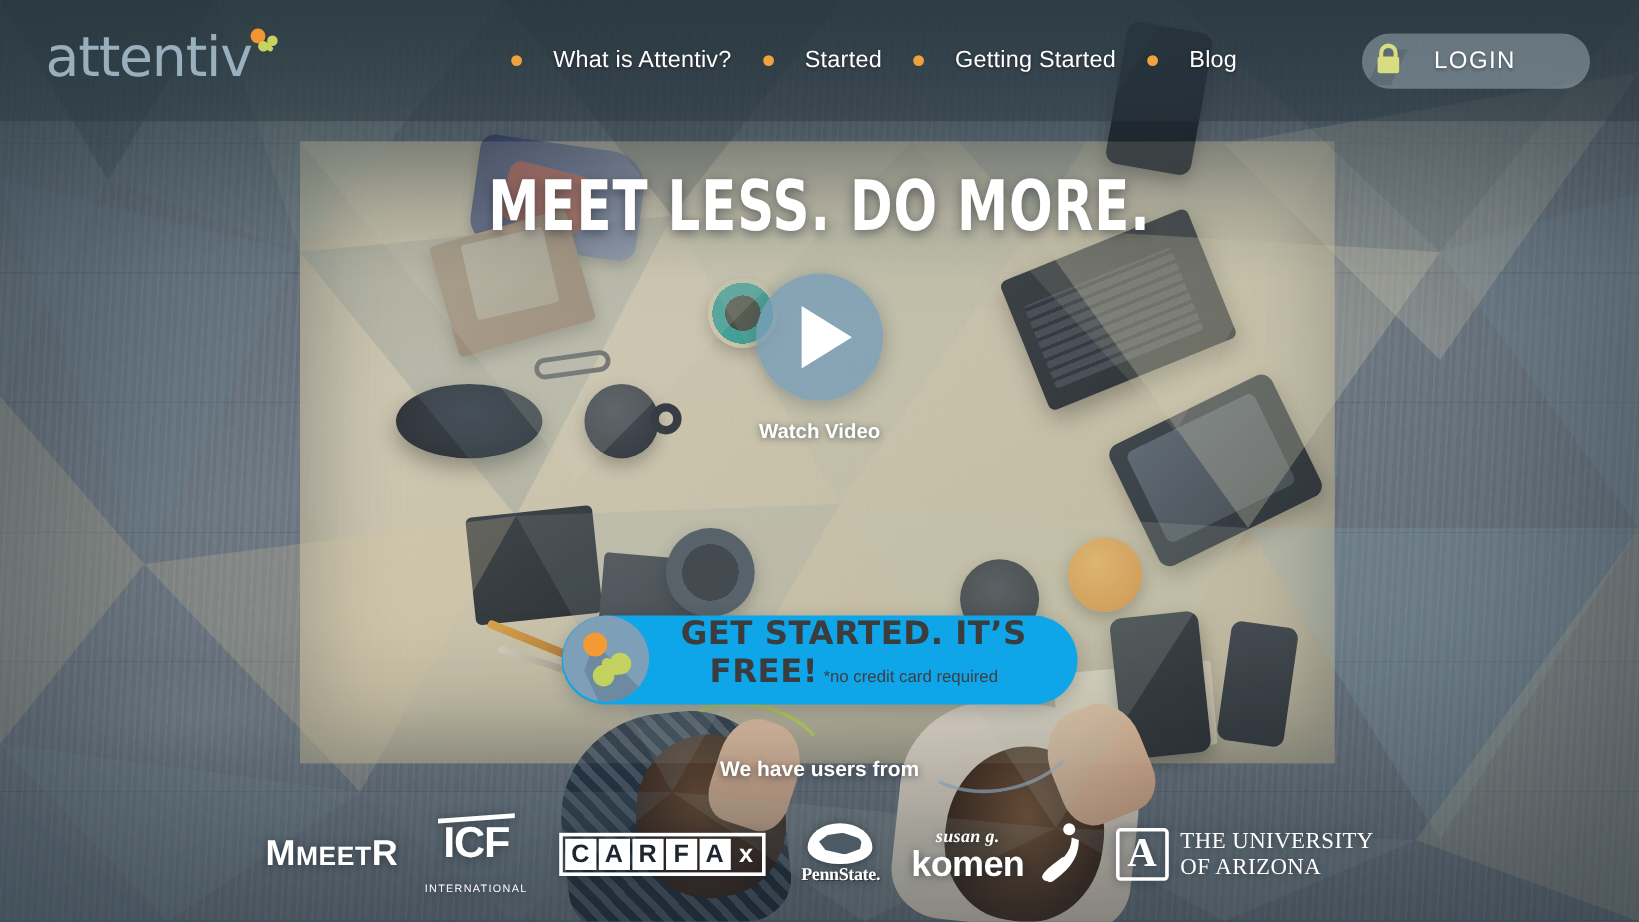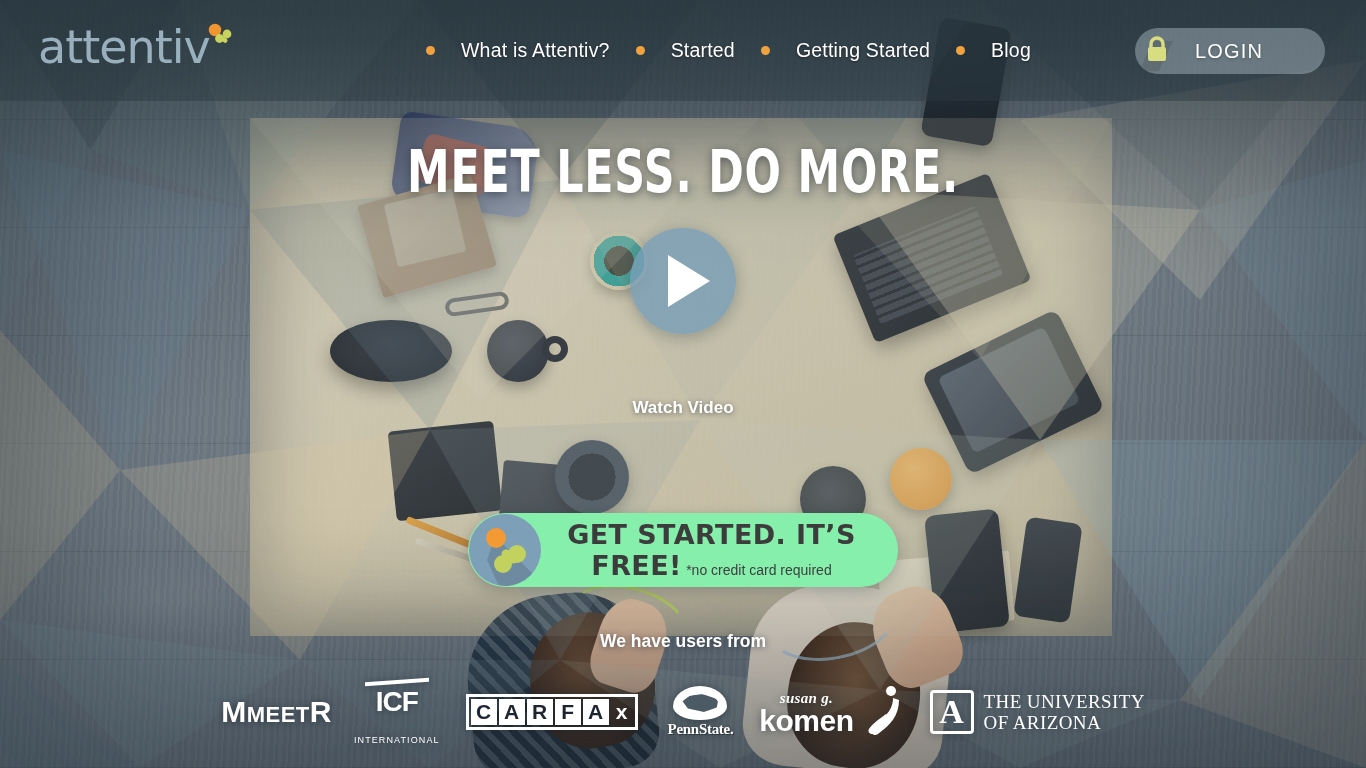--- a/index.html
+++ b/index.html
@@ -188,21 +188,21 @@
     position:absolute; left:0; top:141px; width:1366px; text-align:center;
     font-family:"DejaVu Sans Condensed","Liberation Sans Narrow","Liberation Sans", sans-serif;
     font-size:58px; font-weight:bold; color:#ffffff;
     letter-spacing:1px; line-height:62px;
     transform:scaleX(.82); transform-origin:center;
     text-shadow:0 2px 10px rgba(20,30,40,.5);
   }
 
   .video-wrap{
     position:absolute; left:0; top:228px; width:1366px;
-    display:flex; flex-direction:column; align-items:center; cursor:pointer;gap:48px;
+    display:flex; flex-direction:column; align-items:center; cursor:pointer;
   }
   .play-circle{
     width:106px; height:106px; border-radius:50%;
     background:rgba(120,158,183,.80);
     display:flex; align-items:center; justify-content:center;
     box-shadow:0 3px 16px rgba(20,35,50,.28);
   }
   .play-tri{
     width:0; height:0; margin-left:12px;
     border-top:26px solid transparent; border-bottom:26px solid transparent;
@@ -216,22 +216,22 @@
   .lede{
     position:absolute; left:0; top:387px; width:1366px; text-align:center;
     color:#fff; font-size:24.5px; line-height:36px; font-weight:400;
     text-shadow:0 1px 6px rgba(25,35,45,.55);
   }
   .lede span{ display:block; }
 
   
   .cta{
     position:absolute; left:468px; top:513px; width:430px; height:74px;
-    background:#86efac; border-radius:37px;
-    display:flex; align-items:center; cursor:pointer;
+    background:#0ea5e9; border-radius:37px;
+    display:flex; align-items:flex-start; cursor:pointer;
     box-shadow:0 4px 14px rgba(30,40,50,.24);
   }
   .cta-icon{
     position:relative; width:72px; height:72px; border-radius:50%;
     background:#7e9fb8; flex:0 0 auto; margin-left:1px; overflow:hidden;
   }
   .cta-text{ flex:1; text-align:center; padding-right:16px; }
   .cta-main{
     font-size:27px; font-weight:bold; color:#3c3c3c; letter-spacing:.4px;
     font-family:"DejaVu Sans","Liberation Sans",sans-serif;
@@ -250,21 +250,21 @@
   }
   .logo-item{ position:relative; display:flex; align-items:center; justify-content:center;
     filter:drop-shadow(0 1px 4px rgba(20,30,40,.55)); }
 
   .mnstr{ font-family:"Liberation Sans",sans-serif; font-weight:bold; color:#fff;
     font-size:30px; letter-spacing:.5px; margin-right:22px; }
   .mnstr small{ font-size:22px; }
 
   .icf{ text-align:center; color:#fff; margin-right:26px; }
   .icf-top{ border-top:4px solid #fff; width:64px; margin:0 auto 2px; transform:skewY(-4deg); }
-  .icf-main{ font-family:"Liberation Sans",sans-serif; font-weight:bold; font-size:28px; line-height:32px; letter-spacing:-1px;}
+  .icf-main{ font-family:"Liberation Sans",sans-serif; font-weight:bold; font-size:36px; line-height:32px; letter-spacing:-1px;}
   .icf-sub{ font-size:9px; letter-spacing:1.1px; margin-top:17px; }
 
   .carfax{ display:flex; align-items:center; border:3px solid #fff; padding:2px; margin-right:30px; }
   .carfax b{ display:inline-block; width:26px; height:26px; background:#fff; color:#1d2530;
     font-family:"Liberation Sans",sans-serif; font-weight:bold; font-size:21px; line-height:26px; text-align:center;
     margin-right:2px;}
   .carfax b:last-child{ margin-right:0; }
   .carfax i{ font-style:normal; color:#fff; font-weight:bold; font-size:21px; width:22px; text-align:center; }
 
   .penn{ text-align:center; color:#fff; margin-right:26px; }

